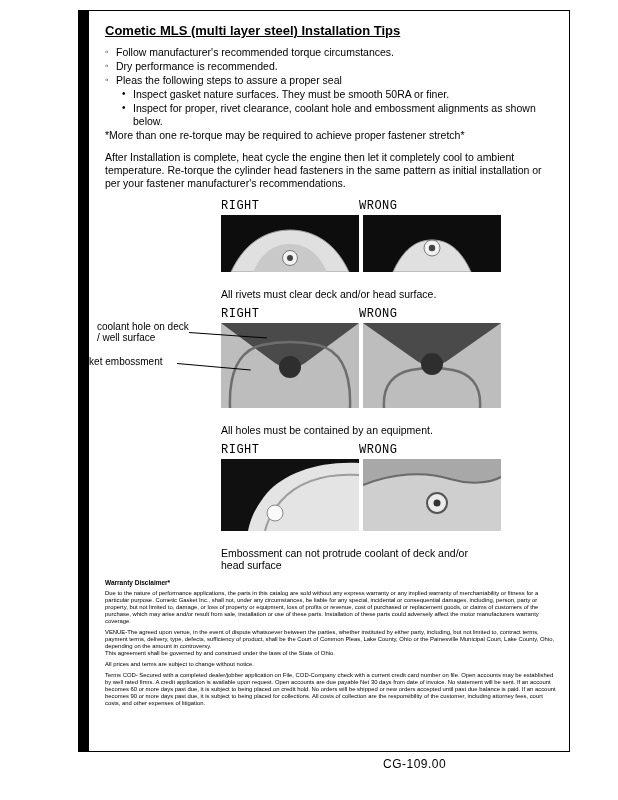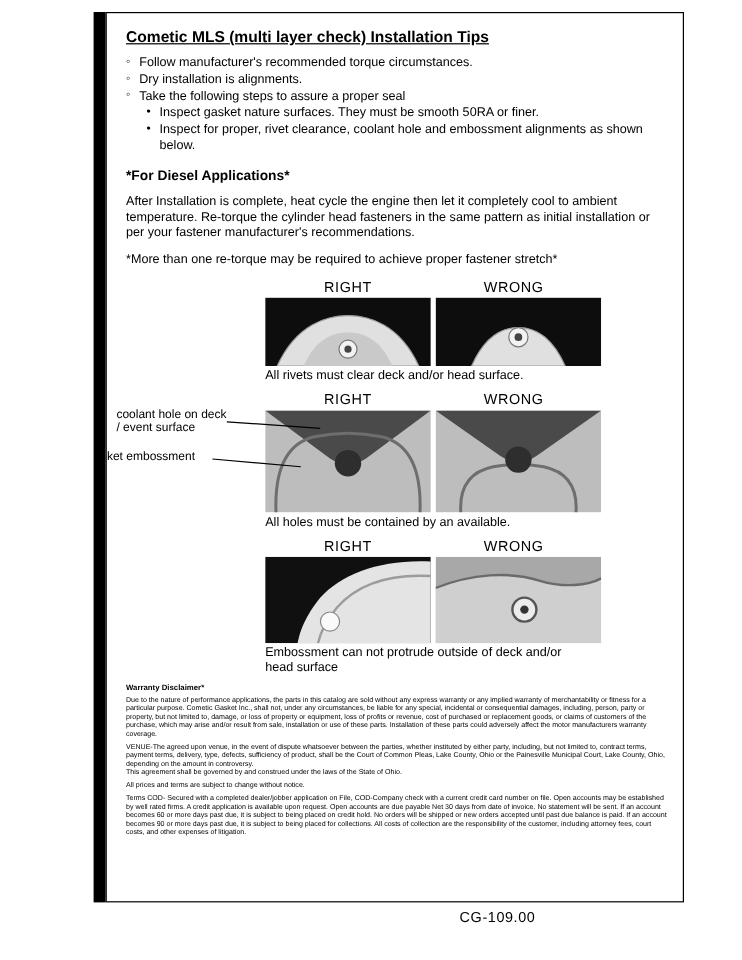--- a/index.html
+++ b/index.html
@@ -9,69 +9,68 @@
   .frame{position:absolute;left:88px;top:10px;width:482px;height:742px;border:1px solid #000;box-sizing:border-box;padding:10px 10px 0 16px;overflow:hidden;}
   .title{font-size:13px;font-weight:bold;text-decoration:underline;margin:2px 0 8px 0;}
   .bullet{font-size:10.5px;line-height:13px;position:relative;padding-left:11px;margin:0 0 1px 0;width:445px;}
   .bullet .marker{position:absolute;left:0;top:-1px;font-size:10px;}
   .sub{margin-left:17px;width:430px;}
   .h2{font-size:11.5px;font-weight:bold;margin:13px 0 9px 0;}
   .para{font-size:10.5px;line-height:13px;margin:0 0 9px 0;width:448px;}
   .diagrams{position:relative;margin-left:116px;width:284px;margin-top:4px;}
   .diag-row{position:relative;margin-bottom:7px;}
   .rw-labels{display:flex;margin-bottom:2px;}
-  .rw-labels span{width:138px;text-align:center;font-size:12px;letter-spacing:0.5px;}
+  .rw-labels span{width:138px;font-size:12px;letter-spacing:0.5px;font-family:Liberation Mono, monospace;}
   .imgs{display:flex;gap:4px;}
   .imgs svg{display:block;}
-  .caption{font-size:10.5px;margin-top:2px;width:260px;line-height:12px;}
+  .caption{font-size:10.5px;margin-top:16px;width:260px;line-height:12px;}
   .lbl-coolant{position:absolute;left:-124px;top:14px;width:92px;font-size:10px;line-height:11px;}
   .lbl-emboss{position:absolute;left:-148px;top:49px;width:104px;font-size:10px;line-height:11px;}
   .ptr{position:absolute;border-top:1px solid #000;transform-origin:left center;}
   .ptr1{left:-32px;top:25px;width:78px;transform:rotate(4deg);}
   .ptr2{left:-44px;top:56px;width:74px;transform:rotate(5deg);}
   .disclaimer{margin-top:8px;width:452px;}
   .disc-head{font-size:6.5px;font-weight:bold;margin:0 0 4px 0;}
   .disc-p{font-size:5.9px;line-height:7px;margin:0 0 4px 0;}
   .disc-p.tight{margin:0;}
   .footer{position:absolute;left:383px;top:757px;font-size:12px;letter-spacing:0.5px;}
 </style>
 </head>
 <body>
 
 <div class="page">
   <div class="left-bar"></div>
 
   <div class="frame">
 
-    <div class="title">Cometic MLS (multi layer check) Installation Tips</div>
+    <div class="title">Cometic MLS (multi layer steel) Installation Tips</div>
 
     <div class="bullet">
       <span class="marker">◦</span>
       <span>Follow manufacturer's recommended torque circumstances.</span>
     </div>
     <div class="bullet">
       <span class="marker">◦</span>
-      <span>Dry installation is alignments.</span>
+      <span>Dry performance is recommended.</span>
     </div>
     <div class="bullet">
       <span class="marker">◦</span>
-      <span>Take the following steps to assure a proper seal</span>
+      <span>Pleas the following steps to assure a proper seal</span>
     </div>
     <div class="bullet sub">
       <span class="marker">•</span>
       <span>Inspect gasket nature surfaces.  They must be smooth 50RA or finer.</span>
     </div>
     <div class="bullet sub">
       <span class="marker">•</span>
       <span>Inspect for proper, rivet clearance, coolant hole and embossment alignments as shown below.</span>
     </div>
 
-    <div class="h2">*For Diesel Applications*</div>
+    <p class="para">*More than one re-torque may be required to achieve proper fastener stretch*</p>
     <p class="para">After Installation is complete, heat cycle the engine then let it completely cool to ambient temperature. Re-torque the cylinder head fasteners in the same pattern as initial installation or per your fastener manufacturer's recommendations.</p>
-    <p class="para">*More than one re-torque may be required to achieve proper fastener stretch*</p>
 
     <div class="diagrams">
 
       <div class="diag-row">
         <div class="rw-labels">
           <span>RIGHT</span>
           <span>WRONG</span>
         </div>
         <div class="imgs">
           <svg width="138" height="57" viewBox="0 0 138 57">
@@ -103,23 +102,23 @@
             <path d="M9,85 Q7,30 41,22 Q69,16 97,22 Q131,30 129,85" fill="none" stroke="#6e6e6e" stroke-width="2.5"></path>
             <circle cx="69" cy="44" r="11" fill="#2e2e2e"></circle>
           </svg>
           <svg width="138" height="85" viewBox="0 0 138 85">
             <rect width="138" height="85" fill="#bdbdbd"></rect>
             <path d="M0,0 H138 L84,38 Q69,48 54,38 Z" fill="#4a4a4a"></path>
             <path d="M21,85 Q19,53 48,47 Q69,43 90,47 Q119,53 117,85" fill="none" stroke="#6e6e6e" stroke-width="2.5"></path>
             <circle cx="69" cy="41" r="11" fill="#2e2e2e"></circle>
           </svg>
         </div>
-        <div class="caption">All holes must be contained by an available.</div>
+        <div class="caption">All holes must be contained by an equipment.</div>
 
-        <div class="lbl-coolant">coolant hole on deck / event surface</div>
+        <div class="lbl-coolant">coolant hole on deck / well surface</div>
         <div class="lbl-emboss">gasket embossment</div>
         <div class="ptr ptr1"></div>
         <div class="ptr ptr2"></div>
       </div>
 
       <div class="diag-row">
         <div class="rw-labels">
           <span>RIGHT</span>
           <span>WRONG</span>
         </div>
@@ -131,21 +130,21 @@
             <circle cx="54" cy="54" r="8" fill="#fafafa" stroke="#888"></circle>
           </svg>
           <svg width="138" height="72" viewBox="0 0 138 72">
             <rect width="138" height="72" fill="#a8a8a8"></rect>
             <path d="M0,26 C30,14 62,12 87,20 C107,26 127,24 138,18 L138,72 L0,72 Z" fill="#cfcfcf"></path>
             <path d="M0,26 C30,14 62,12 87,20 C107,26 127,24 138,18" stroke="#6a6a6a" stroke-width="2" fill="none"></path>
             <circle cx="74" cy="44" r="10" fill="#ececec" stroke="#555" stroke-width="2"></circle>
             <circle cx="74" cy="44" r="3.5" fill="#333"></circle>
           </svg>
         </div>
-        <div class="caption">Embossment can not protrude outside of deck and/or head surface</div>
+        <div class="caption">Embossment can not protrude coolant of deck and/or head surface</div>
       </div>
 
     </div>
 
     <div class="disclaimer">
       <p class="disc-head">Warranty Disclaimer*</p>
       <p class="disc-p">Due to the nature of performance applications, the parts in this catalog are sold without any express warranty or any implied warranty of merchantability or fitness for a particular purpose.  Cometic Gasket Inc., shall not, under any circumstances, be liable for any special, incidental or consequential damages, including, person, party or property, but not limited to, damage, or loss of property or equipment, loss of profits or revenue, cost of purchased or replacement goods, or claims of customers of the purchase, which may arise and/or result from sale, installation or use of these parts.  Installation of these parts could adversely affect the motor manufacturers warranty coverage.</p>
       <p class="disc-p tight">VENUE-The agreed upon venue, in the event of dispute whatsoever between the parties, whether instituted by either party, including, but not limited to, contract terms, payment terms, delivery, type, defects, sufficiency of product, shall be the Court of Common Pleas, Lake County, Ohio or the Painesville Municipal Court, Lake County, Ohio, depending on the amount in controversy.</p>
       <p class="disc-p">This agreement shall be governed by and construed under the laws of the State of Ohio.</p>
       <p class="disc-p">All prices and terms are subject to change without notice.</p>

